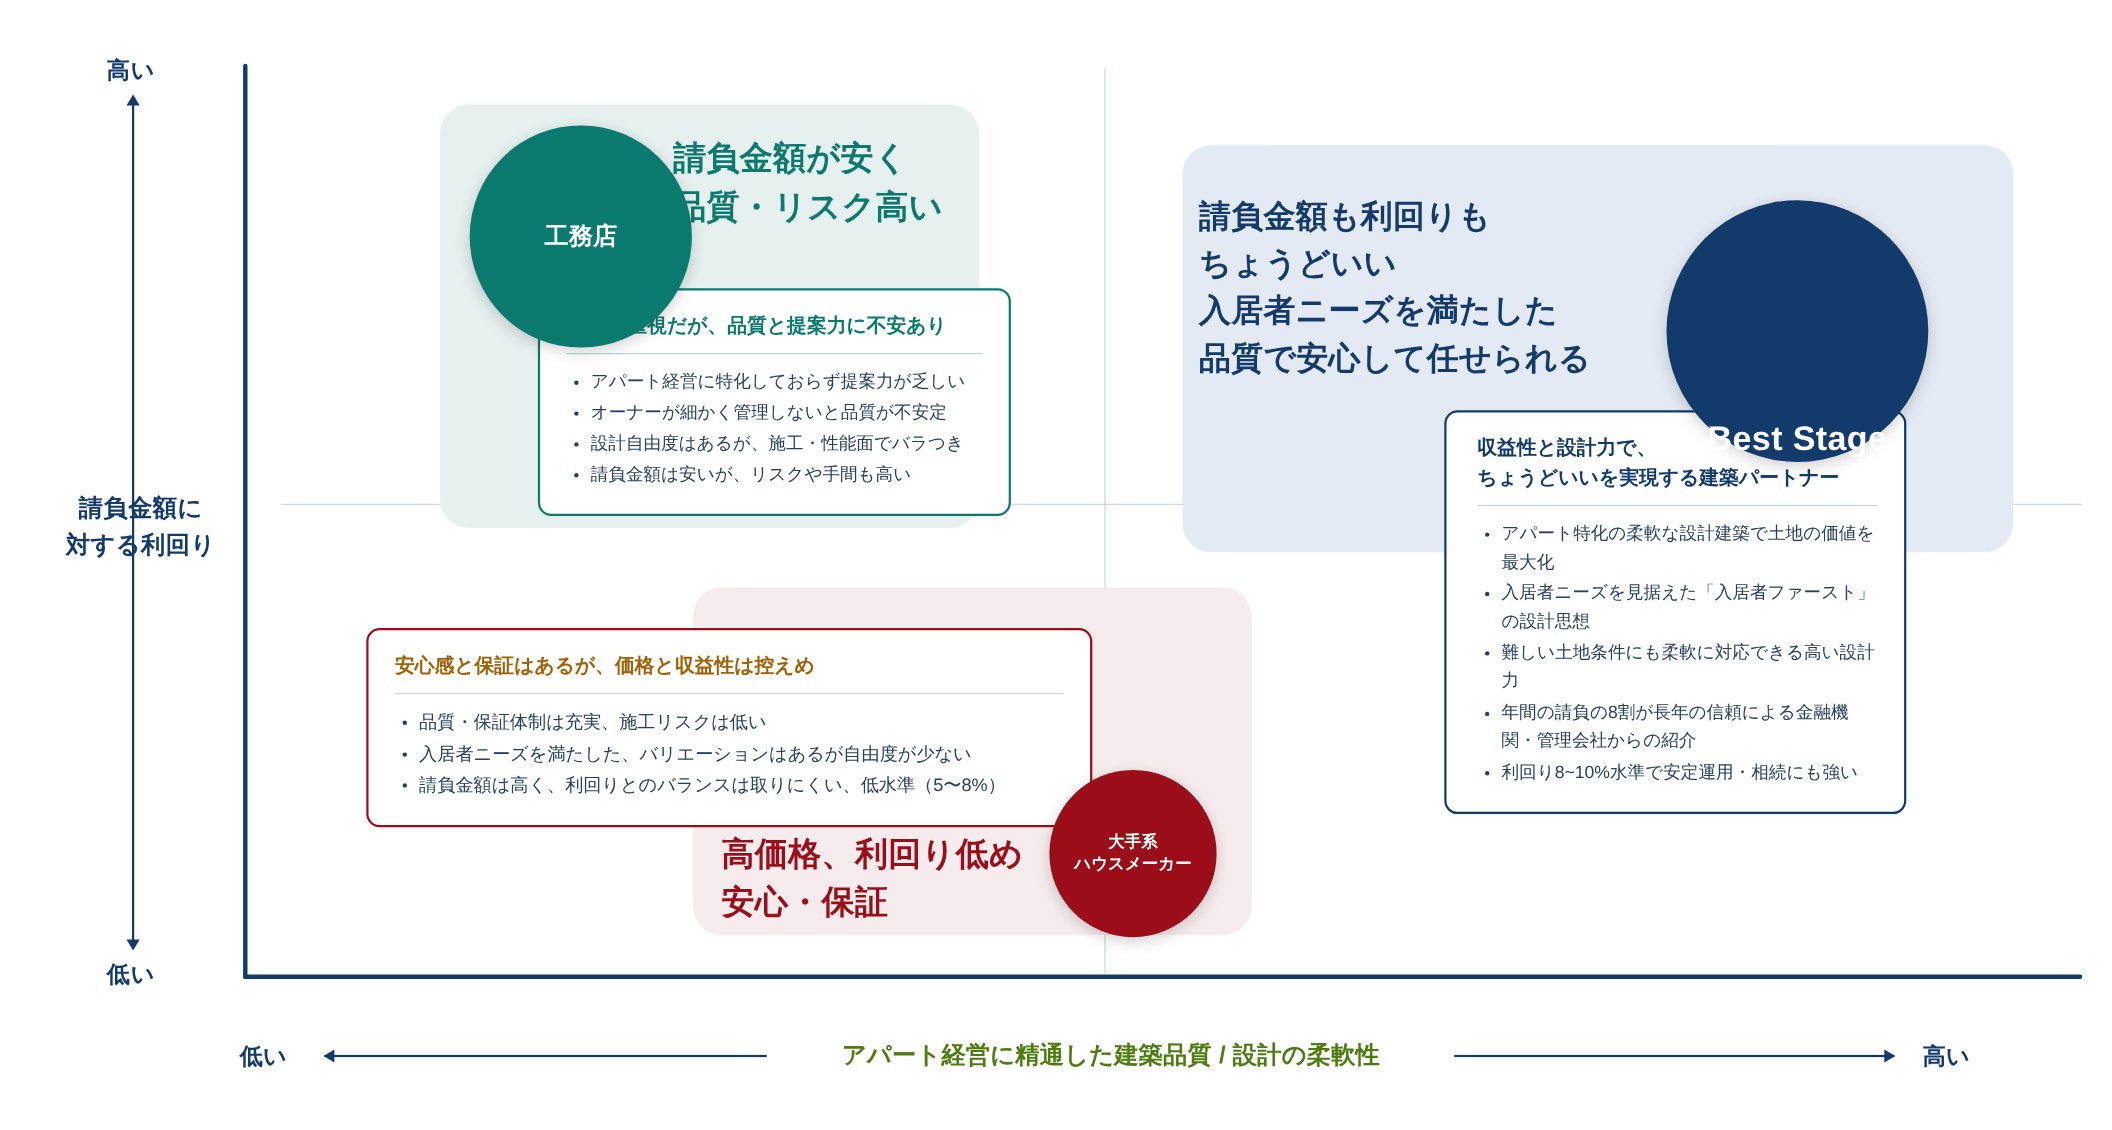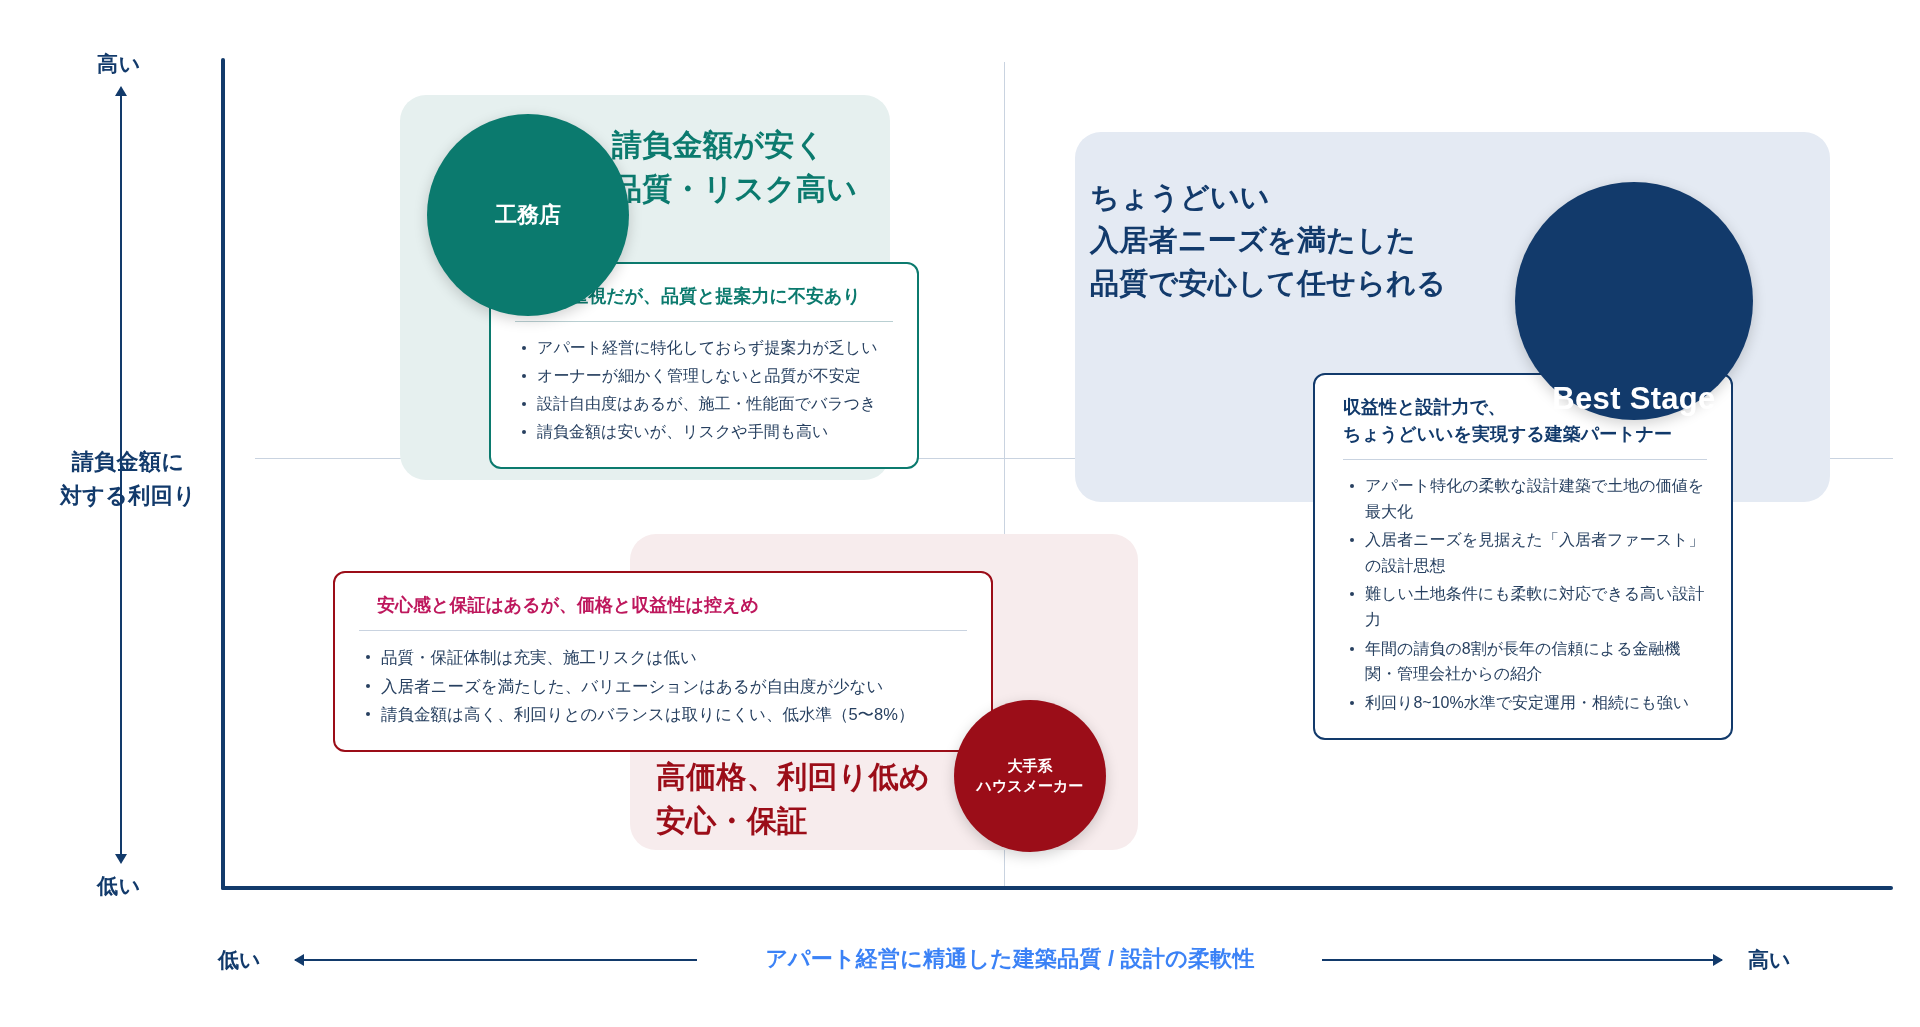--- a/index.html
+++ b/index.html
@@ -50,21 +50,21 @@
     position:absolute;left:48px;top:445px;width:160px;text-align:center;
     font-size:22px;font-weight:700;color:#123a6b;line-height:1.55;letter-spacing:.02em;
   }
 
   
   .x-row{position:absolute;left:0;top:930px;width:1920px;height:60px;}
   .x-low{position:absolute;left:218px;top:16px;font-size:21px;font-weight:700;color:#123a6b;}
   .x-high{position:absolute;left:1748px;top:16px;font-size:21px;font-weight:700;color:#123a6b;}
   .x-title{
     position:absolute;left:725px;top:14px;width:570px;text-align:center;
-    font-size:22px;font-weight:700;color:#3b82f6;letter-spacing:.01em;
+    font-size:22px;font-weight:700;color:#4d7c0f;letter-spacing:.01em;
   }
   .x-line-l{position:absolute;left:295px;top:29px;width:402px;height:2px;background:#123a6b;}
   .x-line-l:before{content:"";position:absolute;left:-1px;top:-5px;width:0;height:0;
     border-top:6px solid transparent;border-bottom:6px solid transparent;border-right:10px solid #123a6b;}
   .x-line-r{position:absolute;left:1322px;top:29px;width:400px;height:2px;background:#123a6b;}
   .x-line-r:after{content:"";position:absolute;right:-1px;top:-5px;width:0;height:0;
     border-top:6px solid transparent;border-bottom:6px solid transparent;border-left:10px solid #123a6b;}
 
   
   .blob{position:absolute;border-radius:26px;}
@@ -93,21 +93,21 @@
     position:absolute;background:#ffffff;border-radius:12px;
     box-sizing:border-box;padding:19px 24px 20px 24px;
   }
   .card-green{left:489px;top:262px;width:430px;border:2px solid #0b7a6e;}
   .card-blue{left:1313px;top:373px;width:420px;border:2px solid #123a6b;padding-left:28px;}
   .card-red{left:333px;top:571px;width:660px;border:2px solid #9b0d18;}
 
   .card-title{font-size:18px;font-weight:700;line-height:1.5;margin:0 0 11px 0;}
   .card-green .card-title{color:#0b7a6e;}
   .card-blue  .card-title{color:#123a6b;}
-  .card-red   .card-title{color:#be185d;margin-left:18px;}
+  .card-red   .card-title{color:#a16207;}
 
   .card-rule{height:1px;background:#c9d3e0;margin:0 0 13px 0;}
   .card-green .card-rule{background:#b9cfd2;}
   .card-red .card-rule{background:#c9d3e0;}
 
   ul.bul{margin:0;padding:0 0 0 20px;list-style:none;}
   ul.bul li{
     position:relative;font-size:16px;line-height:1.62;color:#274060;
     margin:0 0 2px 0;padding-left:2px;
   }
@@ -162,20 +162,21 @@
       <li>設計自由度はあるが、施工・性能面でバラつき</li>
       <li>請負金額は安いが、リスクや手間も高い</li>
     </ul>
   </div>
 
   <div class="circ circ-green">
     <span>工務店</span>
   </div>
 
   <div class="head head-blue">
+    <div>請負金額も利回りも</div>
     <div>ちょうどいい</div>
     <div>入居者ニーズを満たした</div>
     <div>品質で安心して任せられる</div>
   </div>
 
   <div class="card card-blue">
     <div class="card-title">
       <div>収益性と設計力で、</div>
       <div>ちょうどいいを実現する建築パートナー</div>
     </div>

